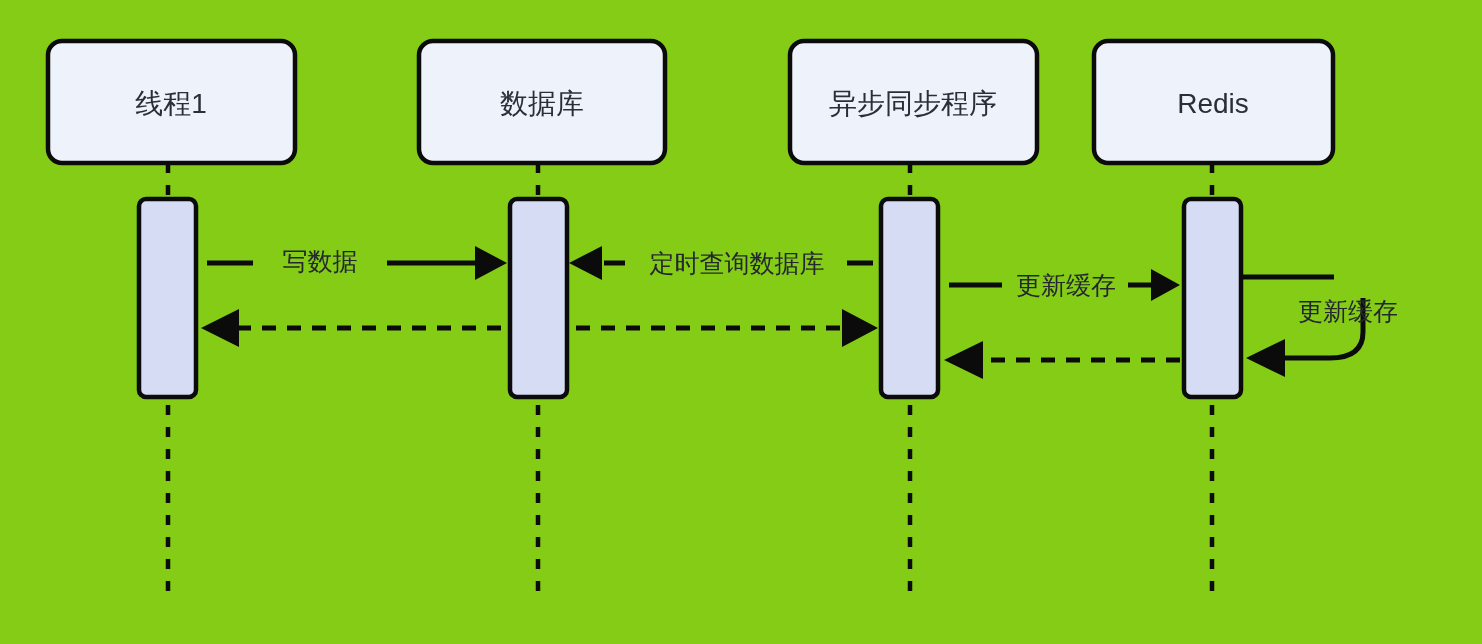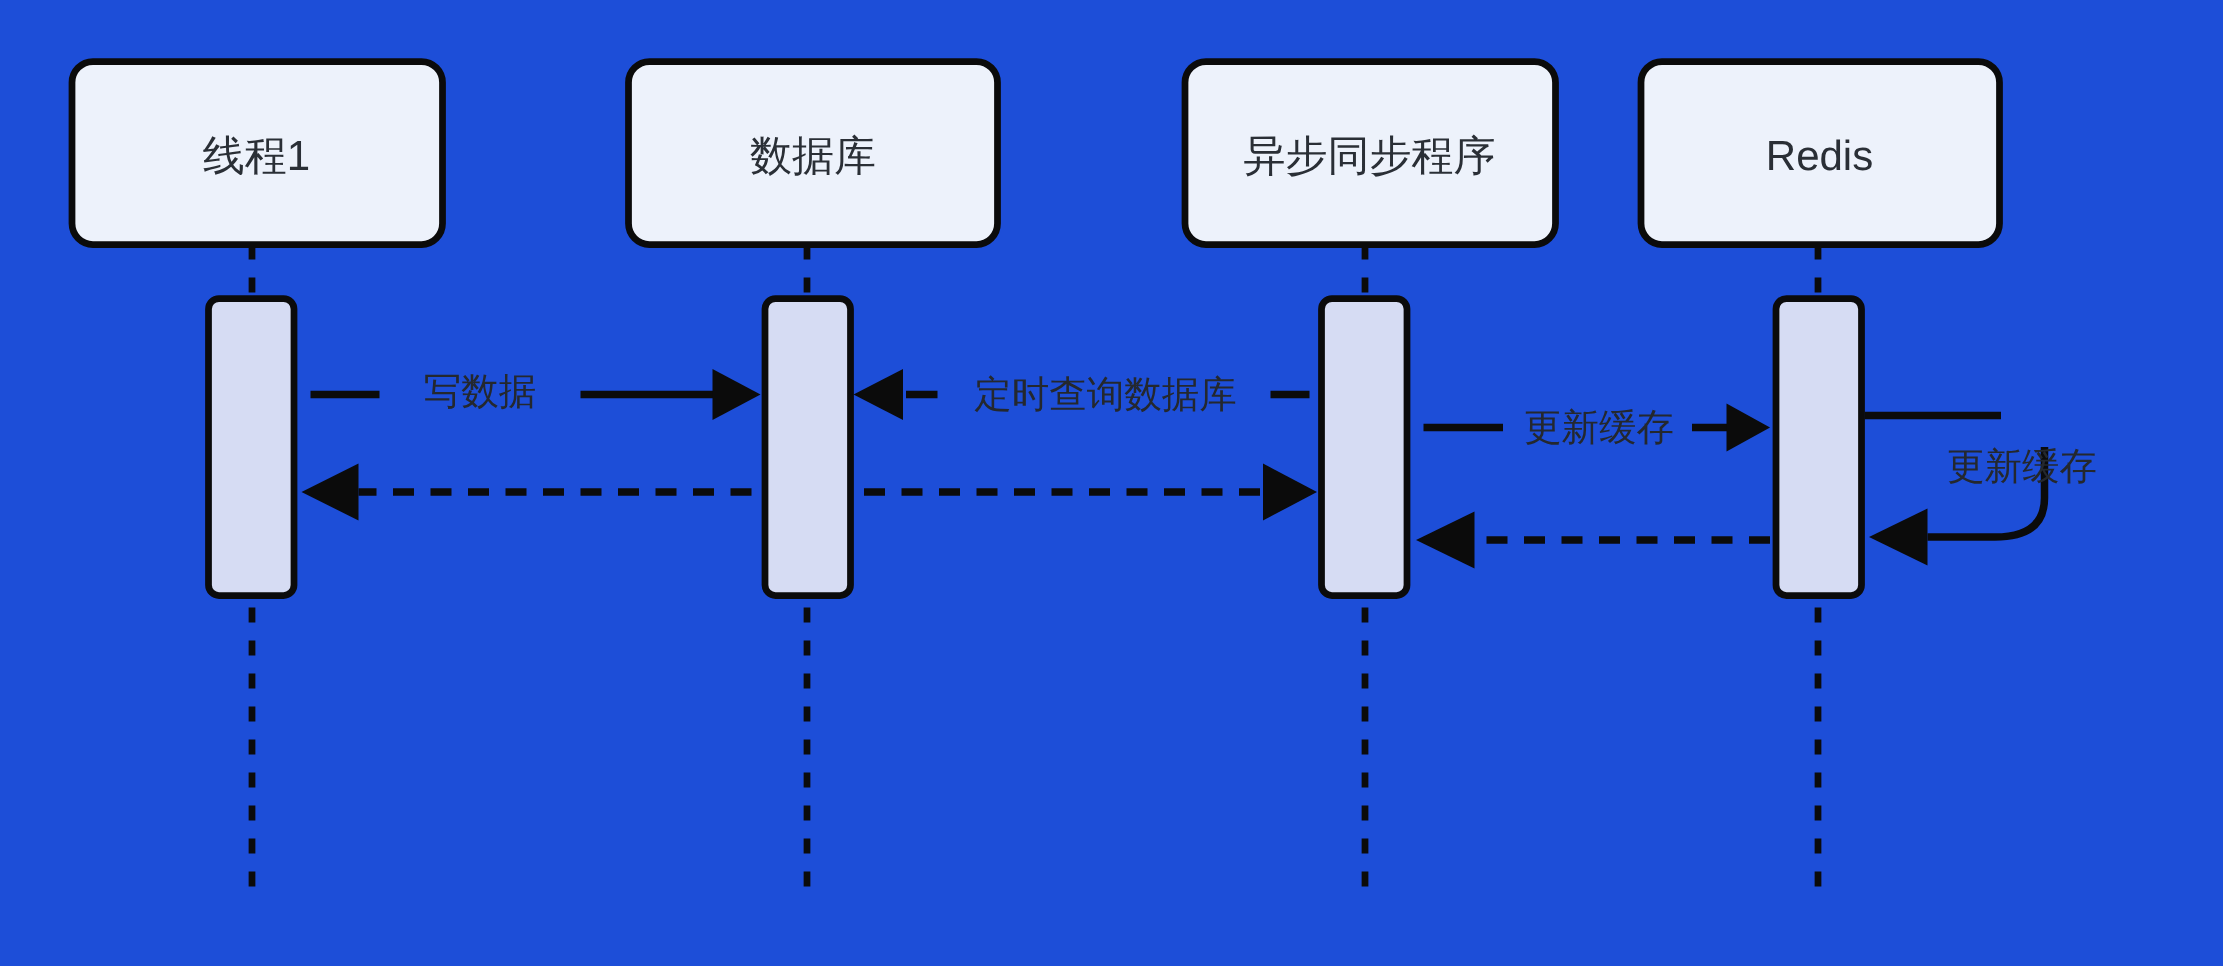--- a/index.html
+++ b/index.html
@@ -7,21 +7,21 @@
     padding: 0;
     background: #ffffff;
   }
   body {
     font-family: "Liberation Sans", "DejaVu Sans", sans-serif;
   }
   #diagram-root {
     position: relative;
     width: 1482px;
     height: 644px;
-    background: #1d4ed8;
+    background: #84cc16;
     overflow: hidden;
   }
   svg#seq-svg {
     display: block;
     width: 1482px;
     height: 644px;
   }
   .participant-box {
     fill: #edf2fb;
     stroke: #0b0b0b;

